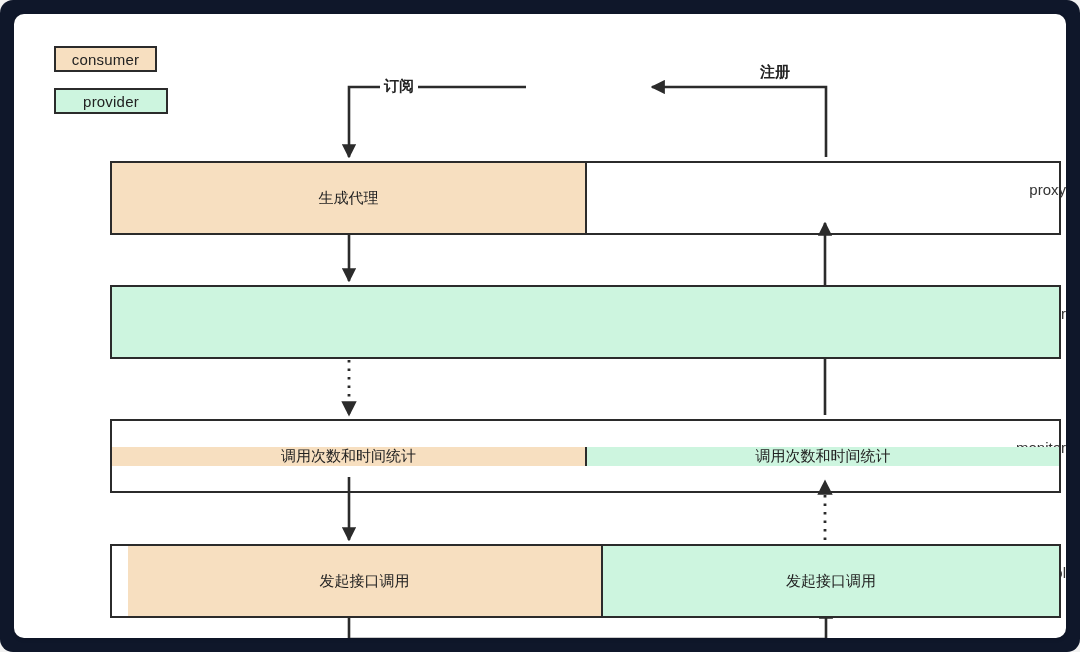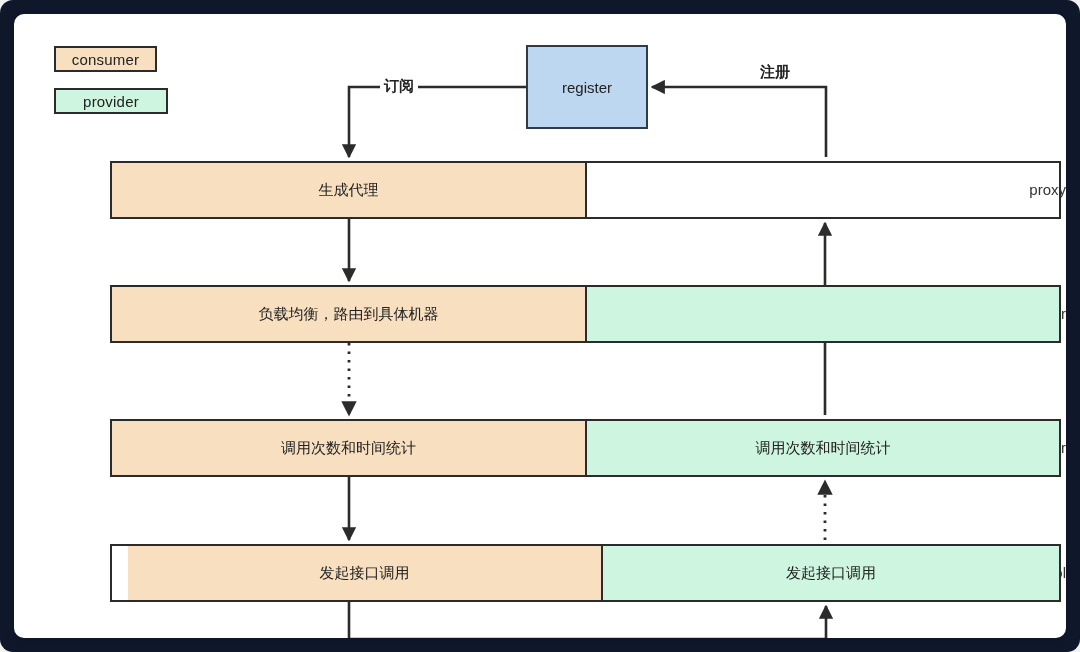--- a/index.html
+++ b/index.html
@@ -76,21 +76,21 @@
     right: 0;
     width: 92px;
     text-align: right;
     font-size: 15px;
     color: #333;
   }
   .layer-row {
     position: absolute;
     left: 96px;
     width: 951px;
-    height: 58px;
+    height: 74px;
     display: flex;
     box-sizing: border-box;
     border: 2px solid #2b2b2b;
   }
   .cell {
     display: flex;
     align-items: center;
     justify-content: center;
     font-size: 15px;
     color: #222;
@@ -101,21 +101,21 @@
     background: #f7dfc0;
     border-right: 2px solid #2b2b2b;
   }
   .cell-provider {
     flex: 1;
     background: #cdf5df;
   }
 
   #row-proxy    { top: 147px; }
   #row-cluster  { top: 271px; }
-  #row-monitor  { top: 405px; }
+  #row-monitor  { top: 405px; align-items: center; }
   #row-protocol { top: 530px; padding-left: 16px; }
 
   #label-proxy    { top: 167px; }
   #label-cluster  { top: 291px; }
   #label-monitor  { top: 425px; }
   #label-protocol { top: 550px; }
 
   
   .edge-label {
     position: absolute;
@@ -162,39 +162,33 @@
       <path d="M 811 401 L 811 209" fill="none" stroke="#2b2b2b" stroke-width="2.6" marker-end="url(#arrow-solid)"></path>
     </svg>
 
     <div class="legend-box" id="legend-consumer">
       <span>consumer</span>
     </div>
     <div class="legend-box" id="legend-provider">
       <span>provider</span>
     </div>
 
-    <div id="register-node">
-      <span>register</span>
-    </div>
 
     <div class="edge-label" id="edge-label-subscribe">订阅</div>
     <div class="edge-label" id="edge-label-register">注册</div>
 
     <div class="row-label" id="label-proxy">proxy</div>
     <div class="layer-row" id="row-proxy">
       <div class="cell cell-consumer">
         <span>生成代理</span>
       </div>
     </div>
 
     <div class="row-label" id="label-cluster">cluster</div>
     <div class="layer-row" id="row-cluster">
-      <div class="cell cell-consumer">
-        <span>负载均衡，路由到具体机器</span>
-      </div>
       <div class="cell cell-provider">
         <span></span>
       </div>
     </div>
 
     <div class="row-label" id="label-monitor">monitor</div>
     <div class="layer-row" id="row-monitor">
       <div class="cell cell-consumer">
         <span>调用次数和时间统计</span>
       </div>

